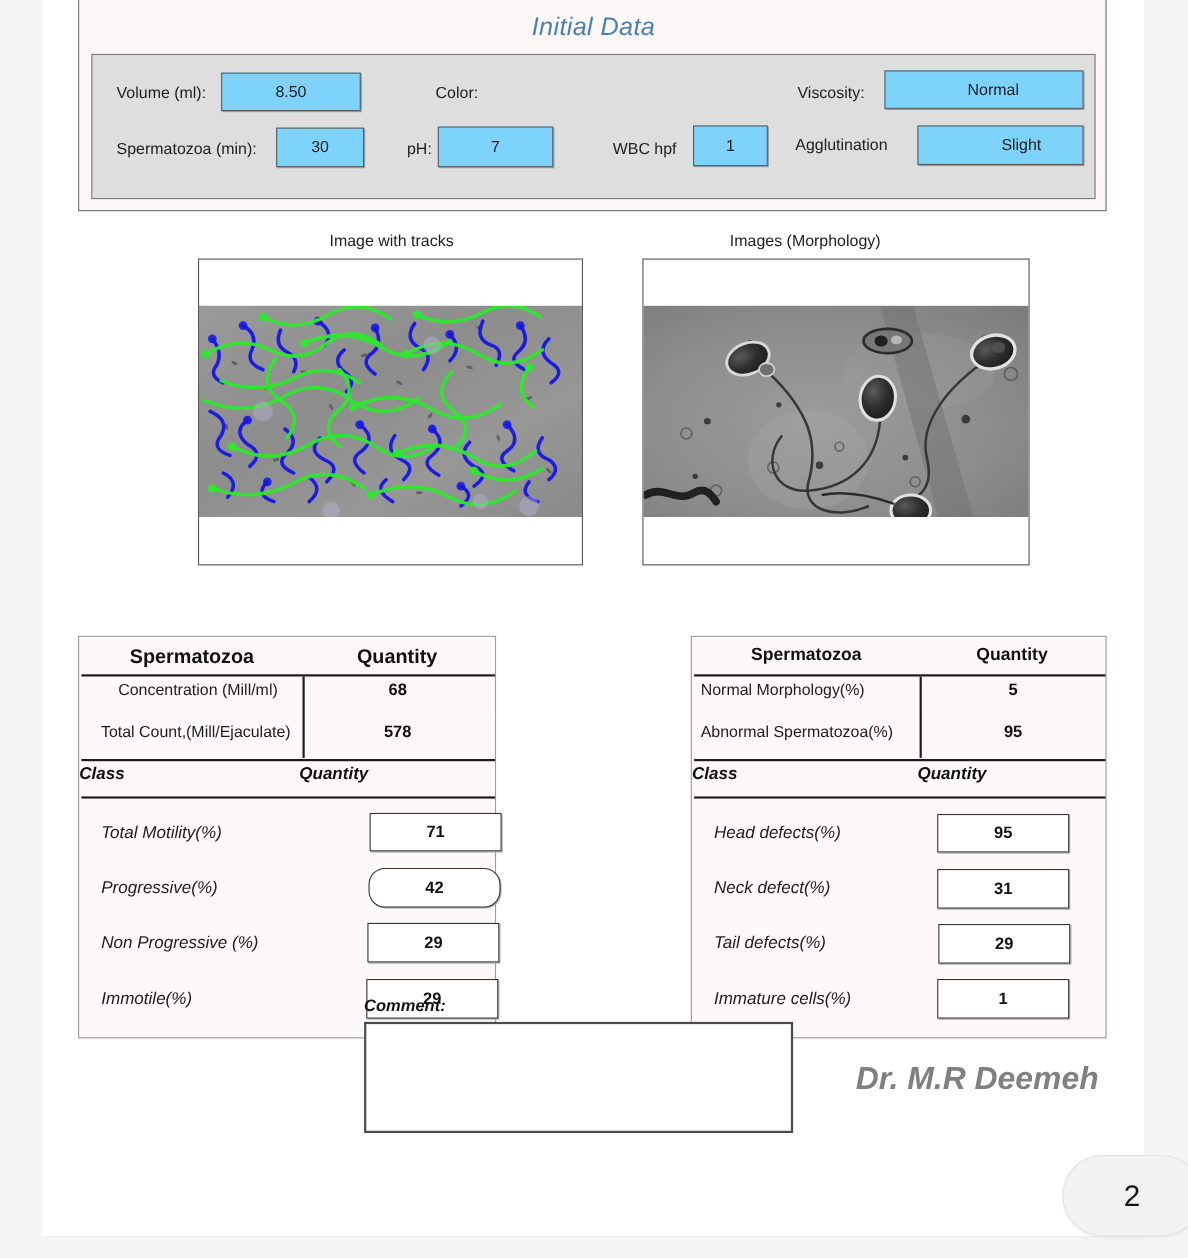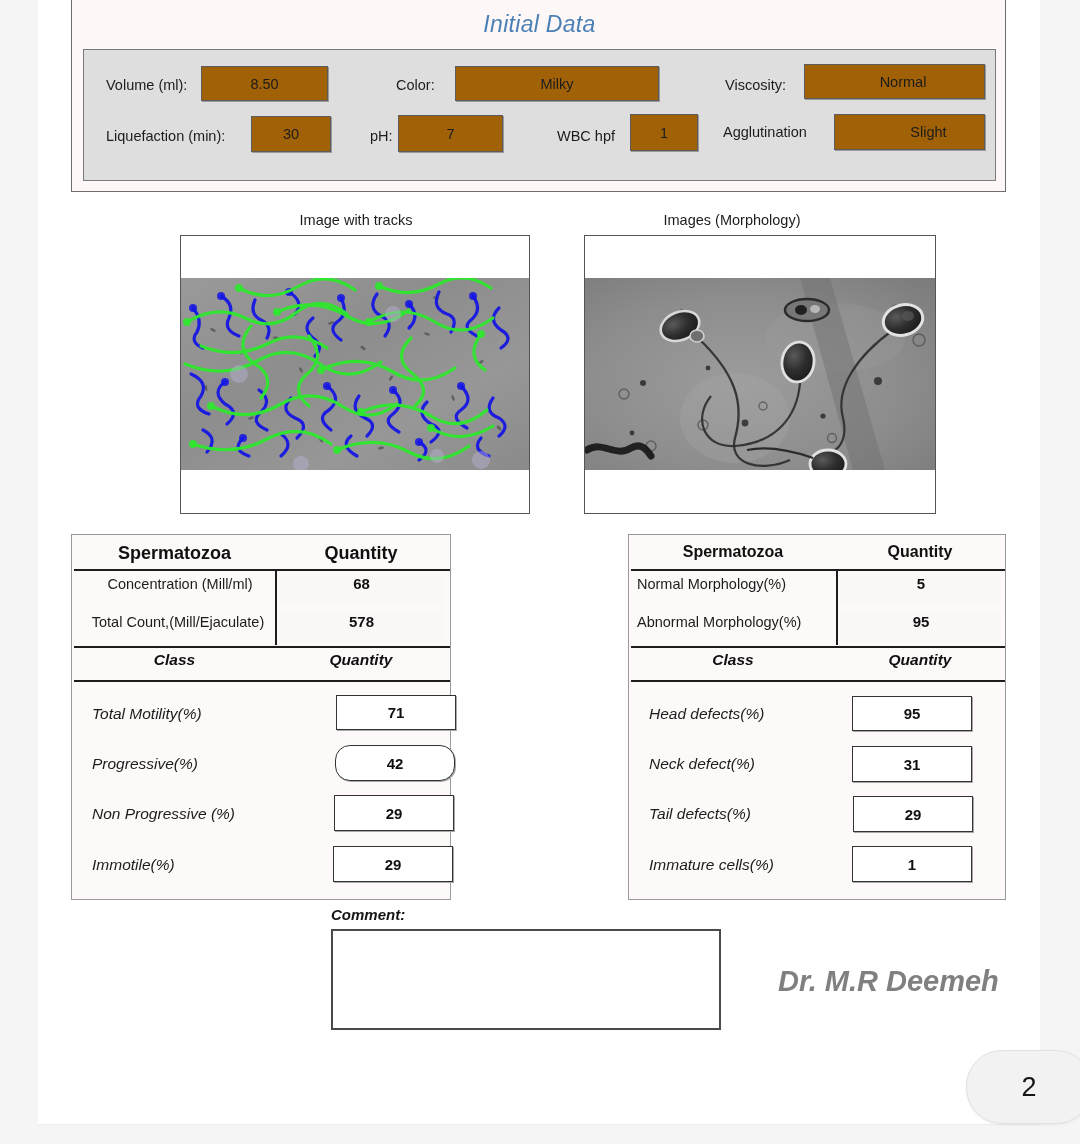--- a/index.html
+++ b/index.html
@@ -46,21 +46,21 @@
 
   .lbl{
     position:absolute;
     font-size:14.5px;
     color:#1c1c1c;
     white-space:nowrap;
     line-height:1;
   }
   .inp{
     position:absolute;
-    background:#a16207;
+    background:#7dd3fc;
     border:1px solid #5c5c5c;
     box-shadow:1px 1px 0 #9a9a9a;
     box-sizing:border-box;
     display:flex;align-items:center;justify-content:center;
     font-size:14.5px;color:#1c1c1c;
   }
 
   
   .img-cap{
     position:absolute;
@@ -81,30 +81,31 @@
   
   .morph{background:#8a8a8a;position:relative;}
   .morph svg{display:block;}
 
   
   .tbl{
     position:absolute;
     background:#fdf9f8;
     border:1px solid #9a9a9a;
     box-sizing:border-box;
+    margin-top:44px;
   }
   .tbl .hrule{position:absolute;background:#1d1d1d;}
   .tbl .vrule{position:absolute;background:#1d1d1d;}
   .th{
     position:absolute;font-weight:bold;font-size:18px;color:#101010;
     text-align:center;white-space:nowrap;
   }
   .th-class{
     position:absolute;font-weight:bold;font-style:italic;font-size:15.5px;
-    color:#101010;text-align:center;white-space:nowrap;
+    color:#101010;white-space:nowrap;
   }
   .td-lbl{
     position:absolute;font-size:14.5px;color:#1c1c1c;white-space:nowrap;
   }
   .td-lbl-i{
     position:absolute;font-size:15.5px;font-style:italic;color:#1c1c1c;white-space:nowrap;
   }
   .td-val{
     position:absolute;font-weight:bold;font-size:15px;color:#101010;
     text-align:center;
@@ -149,26 +150,25 @@
   <div class="form-outer">
 
     <div class="initial-title">Initial Data</div>
 
     <div class="fieldset fs-initial">
 
       <div class="lbl" style="left:22px;top:28px;">Volume (ml):</div>
       <div class="inp" style="left:117px;top:16px;width:127px;height:35px;">8.50</div>
 
       <div class="lbl" style="left:312px;top:28px;">Color:</div>
-      <div class="inp" style="left:371px;top:16px;width:204px;height:35px;">Milky</div>
 
       <div class="lbl" style="left:641px;top:28px;">Viscosity:</div>
       <div class="inp" style="left:720px;top:14px;width:181px;height:35px;padding-left:17px;">Normal</div>
 
-      <div class="lbl" style="left:22px;top:79px;">Liquefaction  (min):</div>
+      <div class="lbl" style="left:22px;top:79px;">Spermatozoa  (min):</div>
       <div class="inp" style="left:167px;top:66px;width:80px;height:36px;">30</div>
 
       <div class="lbl" style="left:286px;top:79px;">pH:</div>
       <div class="inp" style="left:314px;top:65px;width:105px;height:37px;">7</div>
 
       <div class="lbl" style="left:473px;top:79px;">WBC hpf</div>
       <div class="inp" style="left:546px;top:64px;width:68px;height:37px;">1</div>
 
       <div class="lbl" style="left:639px;top:75px;">Agglutination</div>
       <div class="inp" style="left:750px;top:64px;width:151px;height:36px;padding-left:38px;">Slight</div>
@@ -414,21 +414,21 @@
   <div class="tbl" style="left:590px;top:534px;width:378px;height:366px;">
     <div class="th" style="left:0px;top:8px;width:208px;font-size:16px;">Spermatozoa</div>
     <div class="th" style="left:205px;top:8px;width:172px;font-size:16px;">Quantity</div>
     <div class="hrule" style="left:2px;top:34px;width:374px;height:2px;"></div>
 
     <div class="vrule" style="left:207px;top:36px;width:2px;height:74px;"></div>
     <div class="shade" style="left:212px;top:40px;width:160px;height:30px;"></div>
     <div class="shade" style="left:212px;top:76px;width:160px;height:30px;"></div>
     <div class="td-lbl" style="left:8px;top:41px;">Normal Morphology(%)</div>
     <div class="td-val" style="left:212px;top:40px;width:160px;">5</div>
-    <div class="td-lbl" style="left:8px;top:79px;">Abnormal Morphology(%)</div>
+    <div class="td-lbl" style="left:8px;top:79px;">Abnormal Spermatozoa(%)</div>
     <div class="td-val" style="left:212px;top:78px;width:160px;">95</div>
 
     <div class="hrule" style="left:2px;top:111px;width:374px;height:2px;"></div>
 
     <div class="th-class" style="left:0px;top:116px;width:208px;">Class</div>
     <div class="th-class" style="left:205px;top:116px;width:172px;">Quantity</div>
     <div class="hrule" style="left:2px;top:145px;width:374px;height:2px;"></div>
 
     <div class="td-lbl-i" style="left:20px;top:170px;">Head defects(%)</div>
     <div class="valbox" style="left:223px;top:161px;width:120px;height:35px;">95</div>

